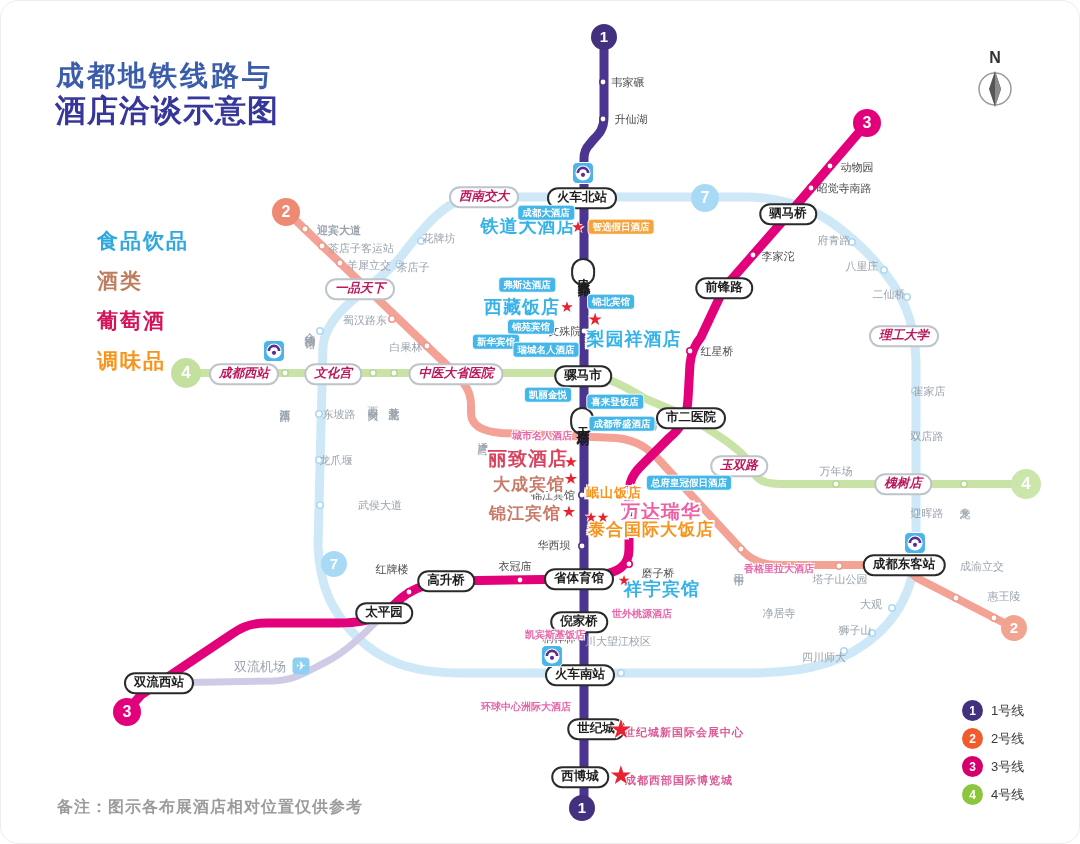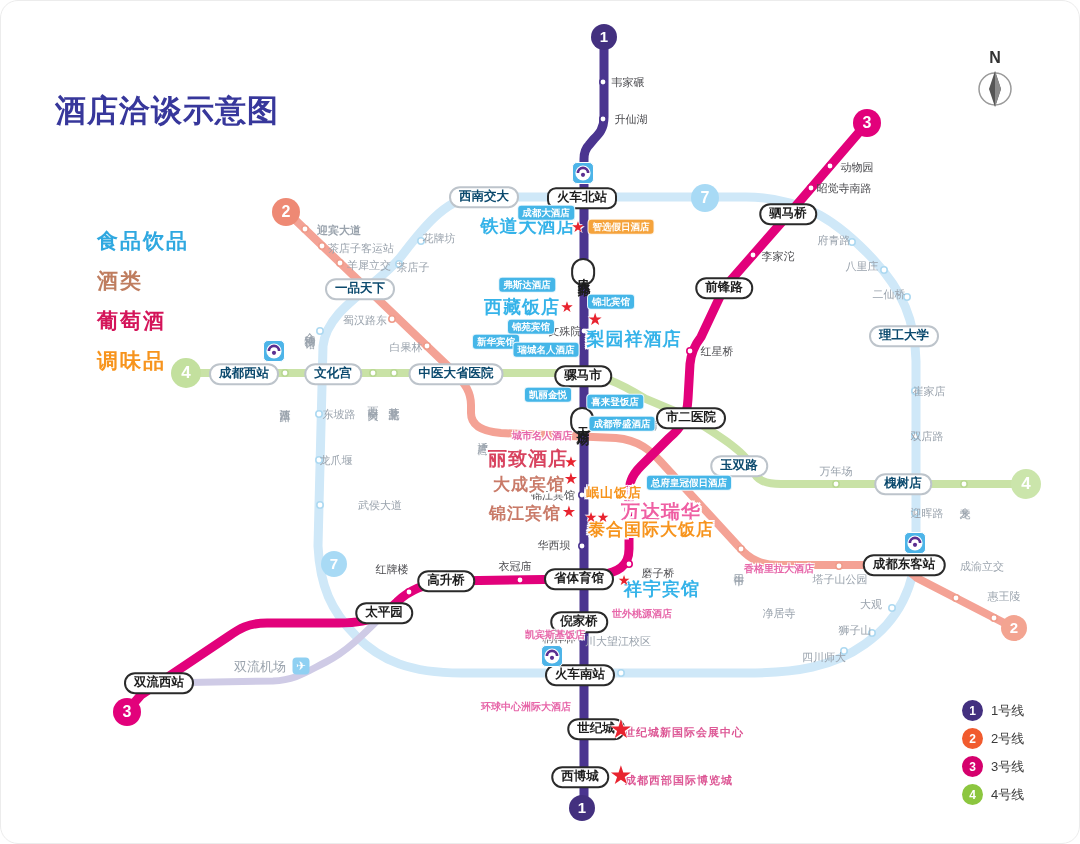--- a/index.html
+++ b/index.html
@@ -6,21 +6,21 @@
   body{width:1080px;height:844px;position:relative;overflow:hidden;
        font-family:"Liberation Sans","DejaVu Sans",sans-serif;}
   .canvas{position:absolute;inset:0;background:#fff;border:1px solid #ececec;border-radius:18px;}
   #map-svg{position:absolute;left:0;top:0;}
   #overlay{position:absolute;inset:0;}
   .abs{position:absolute;transform:translate(-50%,-50%);white-space:nowrap;line-height:1.1;}
 
   
   .pill{background:#fff;border:2px solid #2a2a2a;border-radius:20px;font-weight:700;
         font-size:12.5px;color:#1d1d1d;padding:2px 8px;}
-  .pill.gray{border-color:#bdc4cb;color:#0c4a6e;}
+  .pill.gray{border-color:#bdc4cb;color:#be185d;font-style:italic;}
   .pill.v{writing-mode:vertical-lr;padding:8px 3px;letter-spacing:2px;}
 
   
   .slabel{font-size:11px;font-weight:500;}
   .slabel.v{writing-mode:vertical-lr;letter-spacing:1px;}
 
   
   .badge{color:#fff;font-weight:700;border-radius:50%;display:flex;align-items:center;justify-content:center;}
 
   
@@ -114,21 +114,21 @@
       <div class="abs badge" style="left: 603px; top: 36px; background: rgb(67, 48, 127); height: 26px; width: 26px; font-size: 15px;">1</div>
       <div class="abs badge" style="left: 581px; top: 807px; background: rgb(67, 48, 127); height: 26px; width: 26px; font-size: 15px;">1</div>
       <div class="abs badge" style="left: 285px; top: 211px; background: rgb(238, 137, 116); height: 28px; width: 28px; font-size: 16px;">2</div>
       <div class="abs badge" style="left: 1013px; top: 627px; background: rgb(243, 164, 145); height: 26px; width: 26px; font-size: 15px;">2</div>
       <div class="abs badge" style="left: 866px; top: 122px; background: rgb(226, 1, 123); height: 28px; width: 28px; font-size: 16px;">3</div>
       <div class="abs badge" style="left: 126px; top: 711px; background: rgb(226, 1, 123); height: 28px; width: 28px; font-size: 16px;">3</div>
       <div class="abs badge" style="left: 185px; top: 372px; background: rgb(195, 224, 158); height: 30px; width: 30px; font-size: 17px;">4</div>
       <div class="abs badge" style="left: 1025px; top: 483px; background: rgb(203, 229, 171); height: 30px; width: 30px; font-size: 17px;">4</div>
       <div class="abs badge" style="left: 704px; top: 197px; background: rgb(168, 218, 245); height: 28px; width: 28px; font-size: 16px;">7</div>
       <div class="abs badge" style="left: 333px; top: 563px; background: rgb(168, 218, 245); height: 26px; width: 26px; font-size: 15px;">7</div>
-      <div class="abs pill" style="left: 581px; top: 197px; border-radius: 9px;">火车北站</div>
+      <div class="abs pill" style="left: 581px; top: 197px;">火车北站</div>
       <div class="abs pill v" style="left: 582px; top: 271px;">人民北路</div>
       <div class="abs pill" style="left: 582px; top: 375px;">骡马市</div>
       <div class="abs pill v" style="left: 581px; top: 420px;">天府广场</div>
       <div class="abs pill" style="left: 578px; top: 578px;">省体育馆</div>
       <div class="abs pill" style="left: 578px; top: 621px;">倪家桥</div>
       <div class="abs pill" style="left: 579px; top: 674px;">火车南站</div>
       <div class="abs pill" style="left: 595px; top: 728px;">世纪城</div>
       <div class="abs pill" style="left: 579px; top: 776px;">西博城</div>
       <div class="abs pill" style="left: 787px; top: 213px;">驷马桥</div>
       <div class="abs pill" style="left: 723px; top: 287px;">前锋路</div>
@@ -251,29 +251,31 @@
         </svg></div>
       <div class="abs rail-icon" style="left: 551px; top: 655px;"><svg width="22" height="22" viewBox="0 0 22 22">
           <rect x="0.5" y="0.5" width="21" height="21" rx="4.5" fill="#4db4e8" stroke="#fff"></rect>
           <circle cx="11" cy="11" r="7.6" fill="#fff"></circle>
           <path d="M11 4.6 a6.4 6.4 0 0 1 6.4 6.4 h-2.6 a3.8 3.8 0 0 0 -7.6 0 h-2.6 a6.4 6.4 0 0 1 6.4 -6.4 z" fill="#5b2f91"></path>
           <circle cx="11" cy="12.8" r="2.1" fill="#5b2f91"></circle>
         </svg></div>
       <div class="abs plane-icon" style="left: 300px; top: 665px;">✈</div>
     </div>
 
+  <div class="title1">成都地铁线路与</div>
   <div class="title2">酒店洽谈示意图</div>
 
   <div id="categories">
       <div class="cat-item" style="color: rgb(47, 168, 224);">食品饮品</div>
       <div class="cat-item" style="color: rgb(191, 125, 95);">酒类</div>
       <div class="cat-item" style="color: rgb(212, 20, 90);">葡萄酒</div>
       <div class="cat-item" style="color: rgb(247, 148, 29);">调味品</div>
     </div>
 
+  <div class="note">备注：图示各布展酒店相对位置仅供参考</div>
 
   <div id="line-legend">
       <div class="legend-row">
         <div class="legend-dot" style="background: rgb(67, 48, 127);">1</div>
         <div class="legend-label">1号线</div>
       </div>
       <div class="legend-row">
         <div class="legend-dot" style="background: rgb(241, 91, 46);">2</div>
         <div class="legend-label">2号线</div>
       </div>

